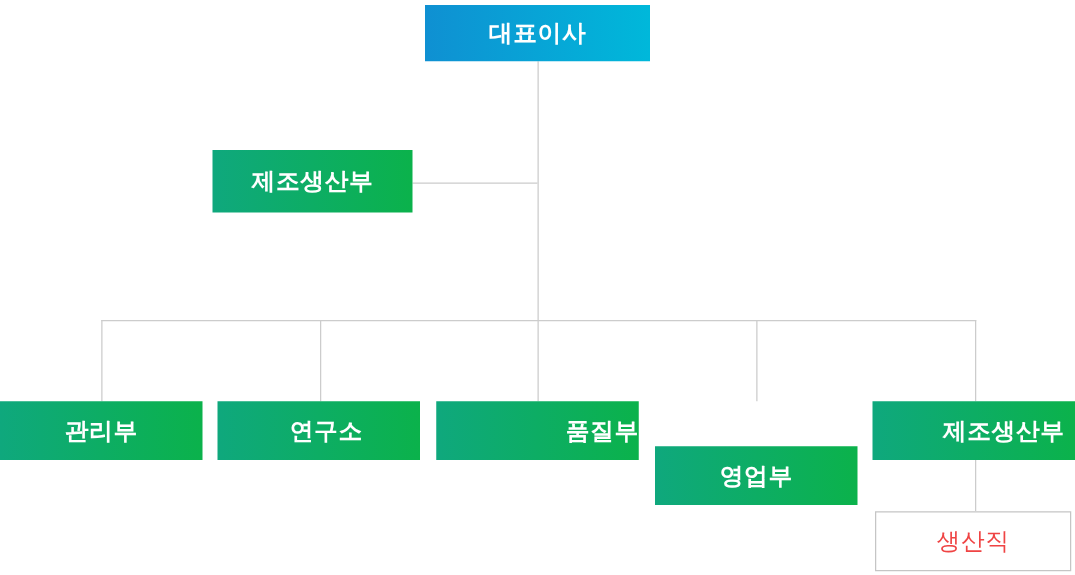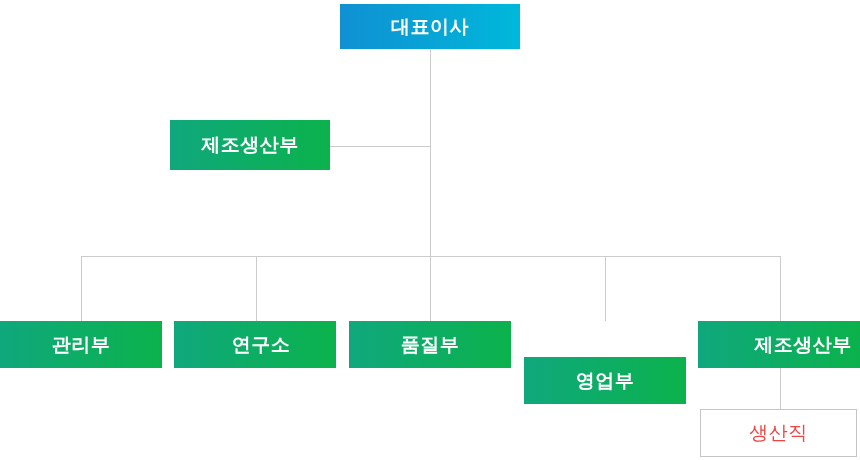--- a/index.html
+++ b/index.html
@@ -44,21 +44,21 @@
     color: #ef4444;
     font-weight: normal;
   }
 
   
   .node-ceo        { left: 340px; top: 4px;   width: 180px; height: 45px; }
   .node-advisor    { left: 170px; top: 120px; width: 160px; height: 50px; }
   .node-dept       { top: 321px;  height: 47px; width: 162px; }
   .node-dept-1     { left: 0px; text-align: center;   }
   .node-dept-2     { left: 174px; padding-left: 12px; }
-  .node-dept-3     { left: 349px; }
+  .node-dept-3     { left: 349px; justify-content: flex-end; }
   .node-dept-4     { left: 524px; margin-top: 36px; }
   .node-dept-5     { left: 698px; padding-left: 48px; }
   .node-production { left: 700px; top: 409px; width: 157px; height: 48px; }
 
   
   .line-ceo-v      { left: 430px; top: 49px;  width: 1px;   height: 207px; }
   .line-advisor-h  { left: 330px; top: 146px; width: 100px; height: 1px; }
   .line-main-h     { left: 81px;  top: 256px; width: 700px; height: 1px; }
   .line-drop       { top: 256px;  width: 1px; height: 65px; }
   .line-drop-1     { left: 81px;  }

